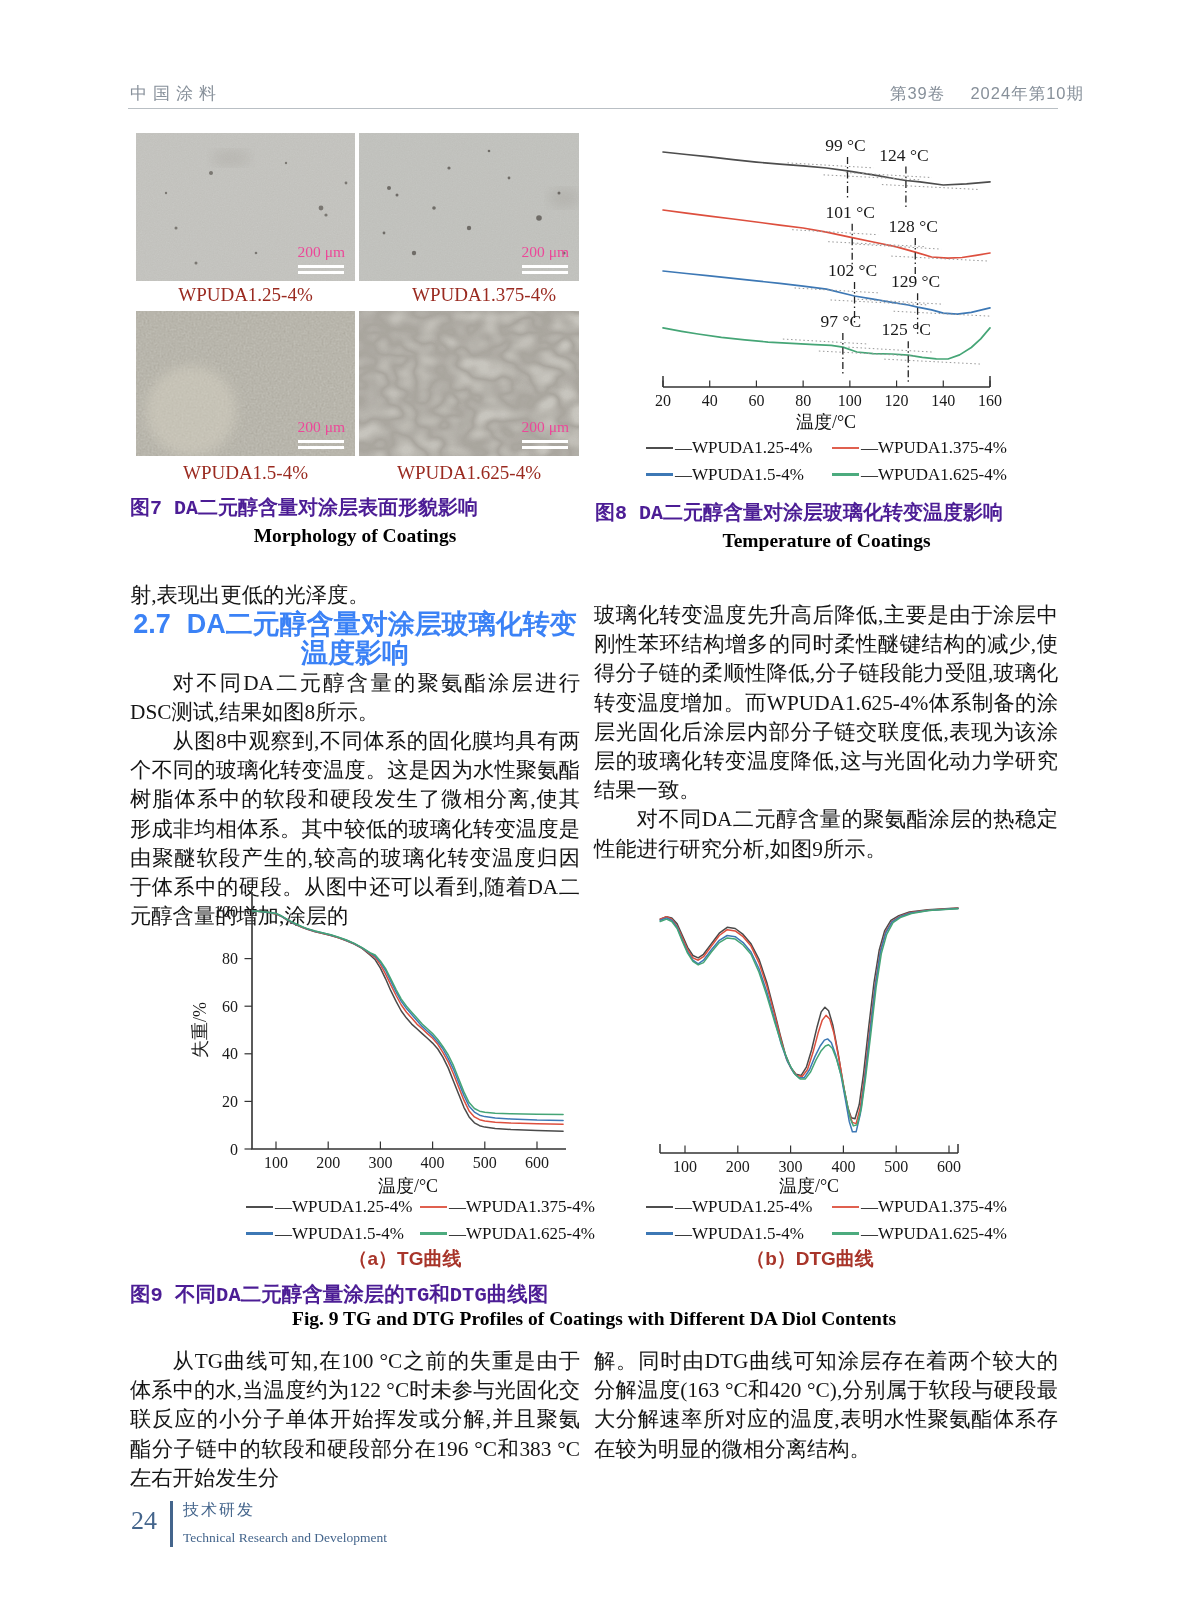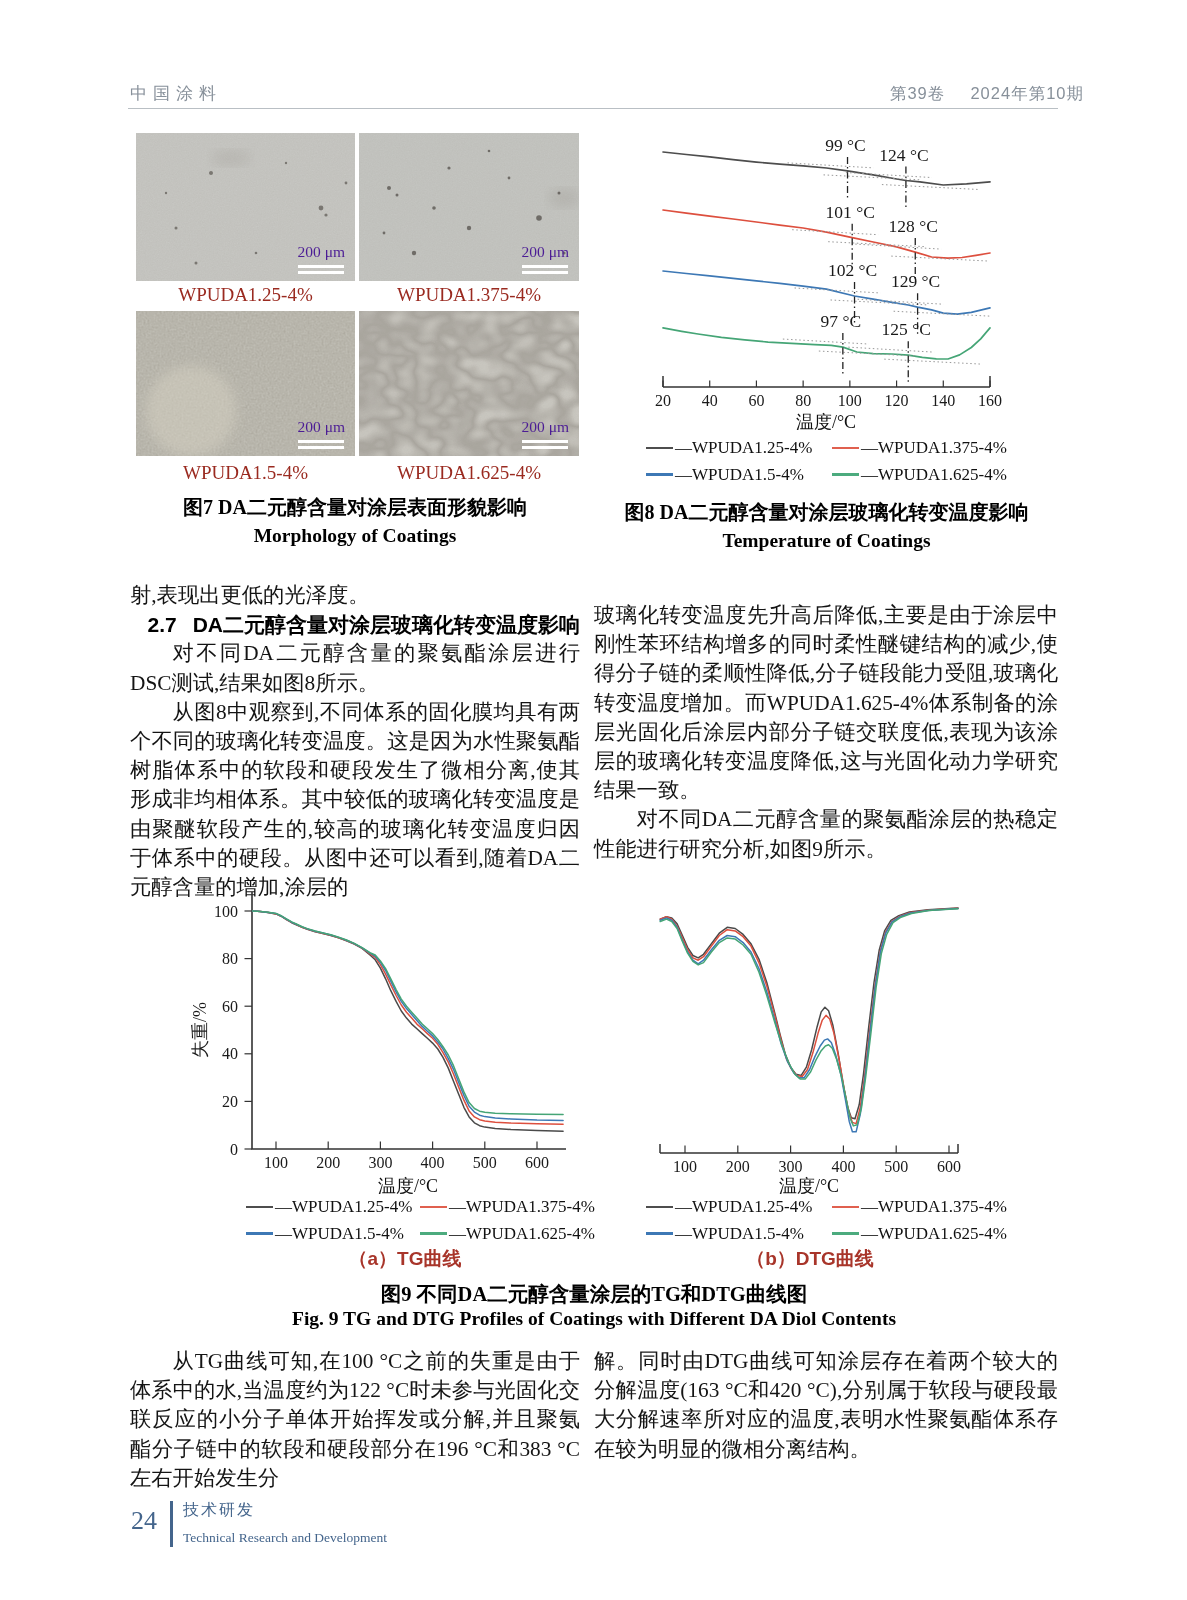--- a/index.html
+++ b/index.html
@@ -8,32 +8,32 @@
   .abs{position:absolute;}
   
   .hdr{font-family:"Liberation Sans",sans-serif;color:#87909a;font-size:17px;}
   .hdr-left{left:130px;top:82px;letter-spacing:6px;}
   .hdr-right{right:129px;top:83px;font-size:16.5px;letter-spacing:1px;}
   .hdr-line{left:128px;top:108px;width:930px;border-top:1.5px solid #b9bfc4;}
   
   .panel{overflow:hidden;}
   .panel svg{position:absolute;left:0;top:0;}
   .scalebar{position:absolute;right:10px;bottom:7px;display:flex;flex-direction:column;align-items:center;}
-  .sb-text{font:15.5px "Liberation Serif",serif;color:#4c1d95;}
+  .sb-text{font:15.5px "Liberation Serif",serif;color:#ec4899;}
   .sb-line{width:46px;height:3px;background:#ffffff;margin-top:3.5px;}
   .p-label{font:19px "Liberation Serif",serif;color:#9a2a20;text-align:center;}
   
-  .cap-cn{font-family:Liberation Serif, serif;font-weight:bold;font-size:20px;color:#000000;text-align:center;}
+  .cap-cn{font-family:Liberation Mono, monospace;font-weight:bold;font-size:20px;color:#4c1d95;}
   .cap-en{font-family:"Liberation Serif",serif;font-weight:bold;font-size:19.5px;color:#000;text-align:center;}
   
   .col{font-size:21.3px;line-height:29.2px;text-align:justify;color:#141414;}
   .col p{margin:0;}
   .indent{text-indent:2em;}
-  .sec-h{font-family:"Liberation Sans",sans-serif;font-weight:bold;font-size:21px;color:#000000;
-         line-height:29.2px;text-align:right;text-indent:0;}
+  .sec-h{font-family:"Liberation Sans",sans-serif;font-weight:bold;font-size:27px;color:#3b82f6;
+         line-height:29.2px;text-align:center;text-indent:0;}
   .sec-h .sec-num{margin-right:16px;}
   
   svg text{font-family:"Liberation Serif",serif;fill:#1a1a1a;}
   svg .tick{font-size:16px;}
   svg .ann{font-size:17.5px;}
   svg .ylab{font-size:18px;}
   .axlab{font:18px "Liberation Serif",serif;color:#111;text-align:center;}
   
   .legend{display:grid;grid-template-columns:186px auto;row-gap:4.5px;}
   .legend-tg{grid-template-columns:174px auto;}
@@ -127,21 +127,21 @@
           <circle cx="25" cy="100" r="1.4"></circle>
       </g>
     </svg>
     <div class="scalebar">
       <span class="sb-text">200 μm</span>
       <span class="sb-line"></span>
       <span class="sb-line"></span>
     </div>
   </div>
   <div class="abs p-label" style="left:136px;top:284px;width:219px">WPUDA1.25-4%</div>
-  <div class="abs p-label" style="left:359px;top:284px;width:220px">WPUDA1.375-4%</div>
+  <div class="abs p-label" style="left:374px;top:284px;width:220px">WPUDA1.375-4%</div>
 
   <div class="abs panel" style="left:136px;top:311px;width:219px;height:145px">
     <svg width="219" height="145" viewBox="0 0 219 145">
       <rect width="219" height="145" fill="#bfbdb4"></rect>
       <rect width="219" height="145" filter="url(#noiseGrain)" opacity="0.5"></rect>
       <circle cx="55" cy="100" r="45" fill="#ddd8c8" opacity="0.4" filter="url(#blur6)"></circle>
     </svg>
     <div class="scalebar">
       <span class="sb-text">200 μm</span>
       <span class="sb-line"></span>

